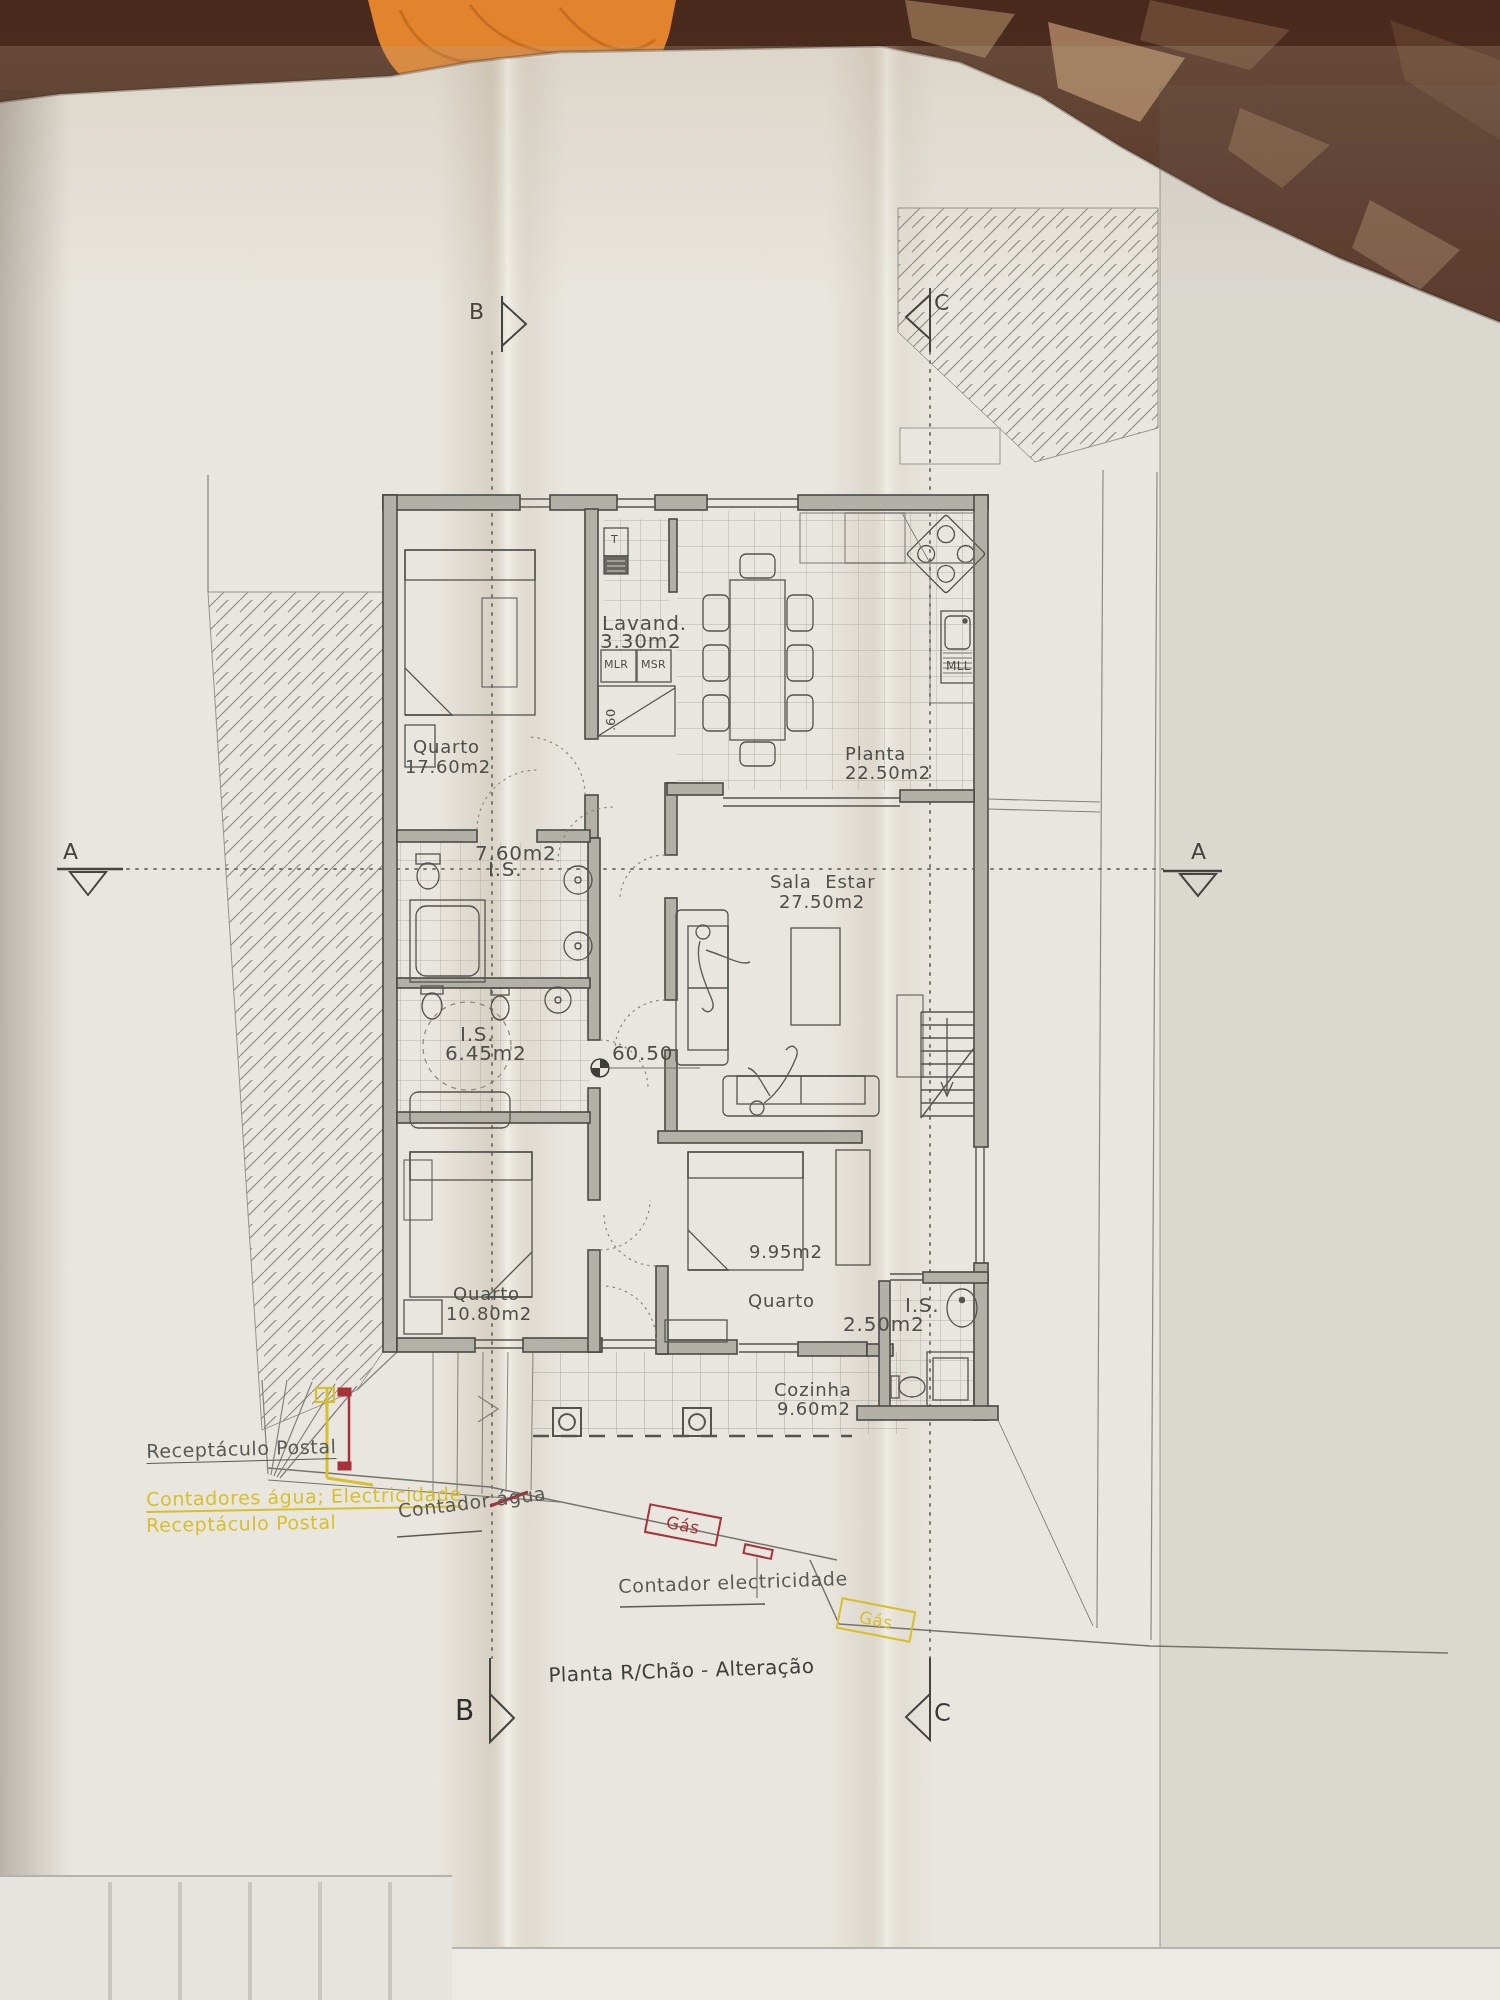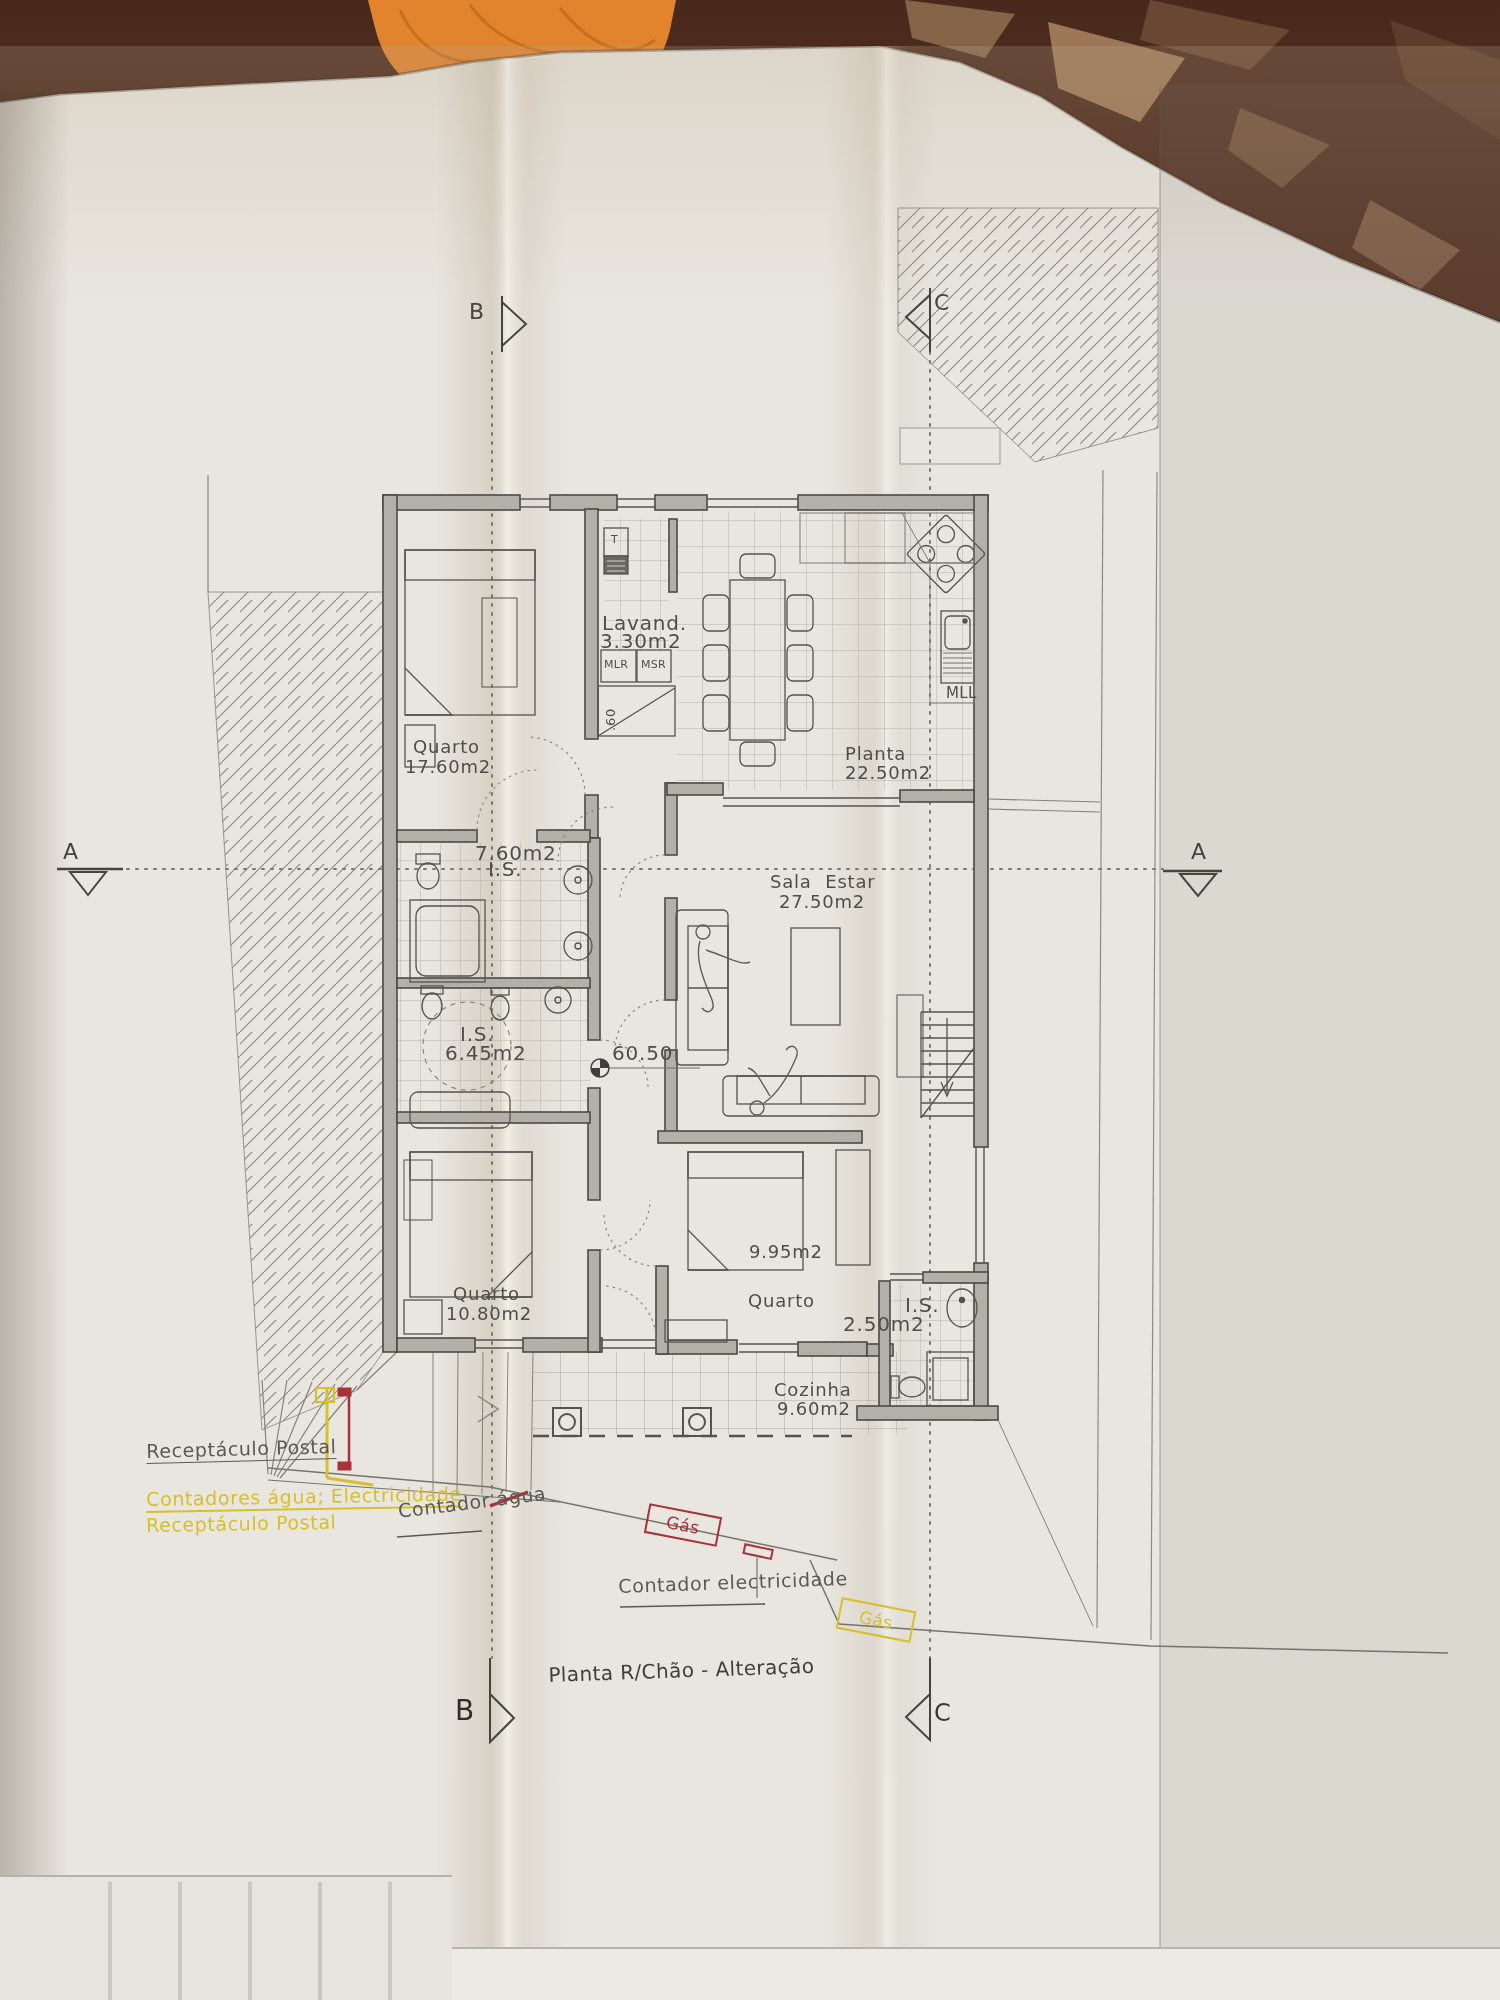--- a/index.html
+++ b/index.html
@@ -451,21 +451,21 @@
 
 <div class="lbl sm" style="left:905px;top:1294px">I.S.</div>
 <div class="lbl sm" style="left:843px;top:1313px">2.50m2</div>
 
 <div class="lbl" style="left:774px;top:1380px">Cozinha</div>
 <div class="lbl" style="left:777px;top:1399px">9.60m2</div>
 
 <div class="lbl tiny" style="left:611px;top:534px">T</div>
 <div class="lbl tiny" style="left:604px;top:659px">MLR</div>
 <div class="lbl tiny" style="left:641px;top:659px">MSR</div>
-<div class="lbl tiny" style="left:946px;top:685px;font-size:15px">MLL</div>
+<div class="lbl tiny" style="left:946px;top:660px;font-size:12px">MLL</div>
 
 <div class="lbl sec" style="left:63px;top:840px">A</div>
 <div class="lbl sec" style="left:1191px;top:840px">A</div>
 <div class="lbl sec" style="left:469px;top:300px">B</div>
 <div class="lbl sec" style="left:934px;top:291px">C</div>
 <div class="lbl sec" style="left:455px;top:1696px;font-size:28px;color:#2e2d2a">B</div>
 <div class="lbl sec" style="left:934px;top:1700px;font-size:24px;color:#3a3938">C</div>
 
 <div class="lbl ann und" style="left:146px;top:1441px;transform:rotate(-1.5deg)">Receptáculo Postal</div>
 <div class="lbl ann yellow und" style="left:146px;top:1489px;transform:rotate(-1deg);border-bottom-width:2px">Contadores água; Electricidade</div>

